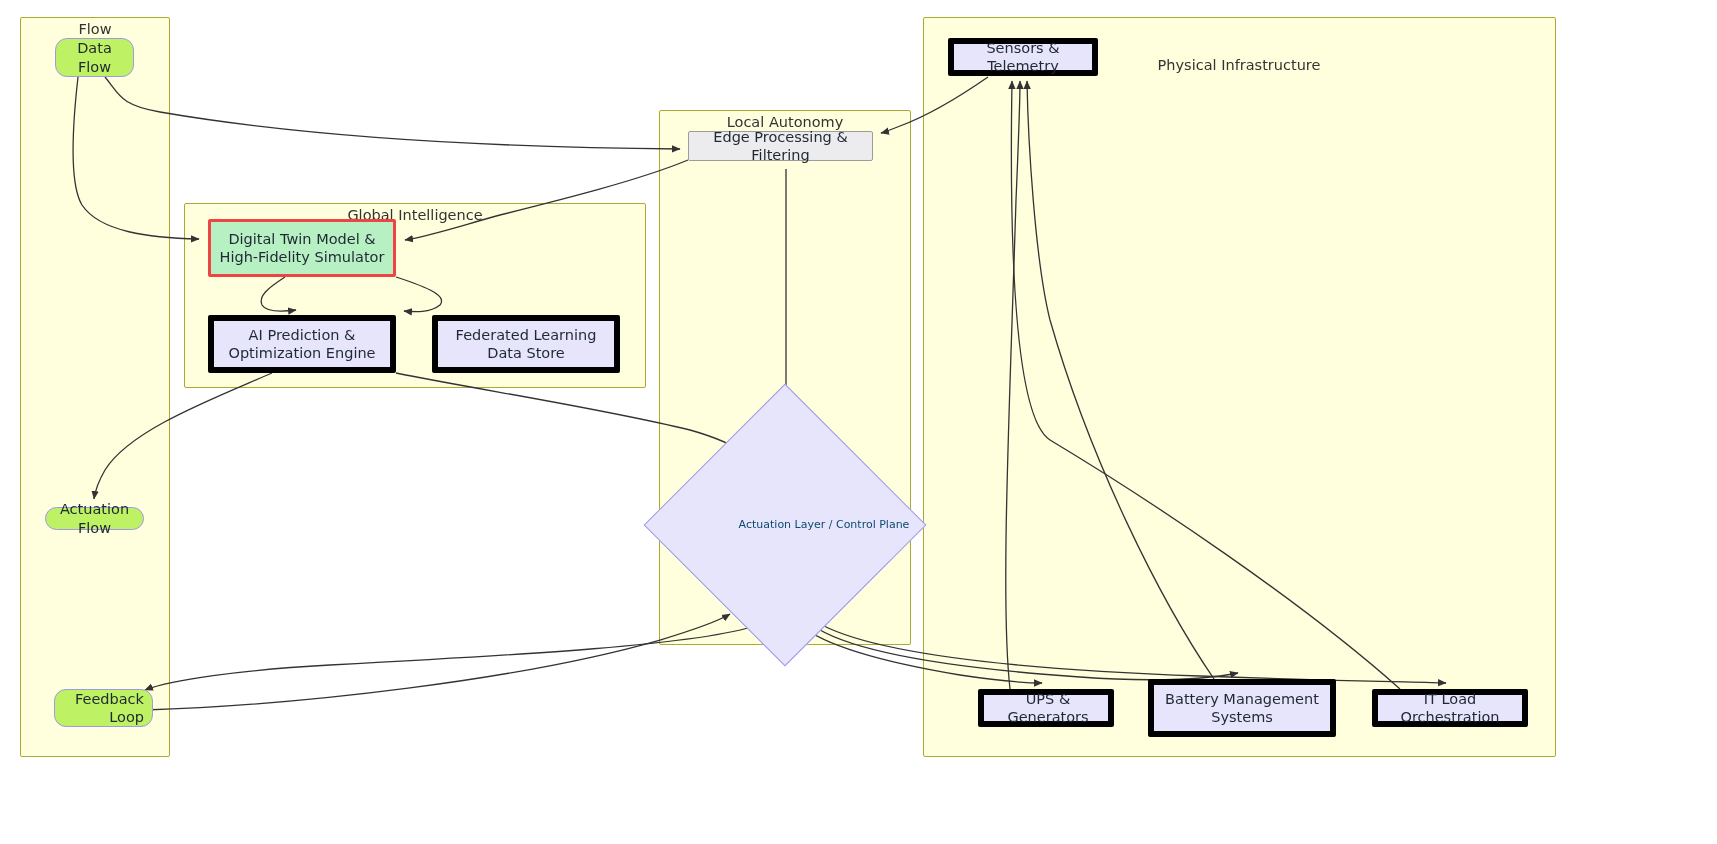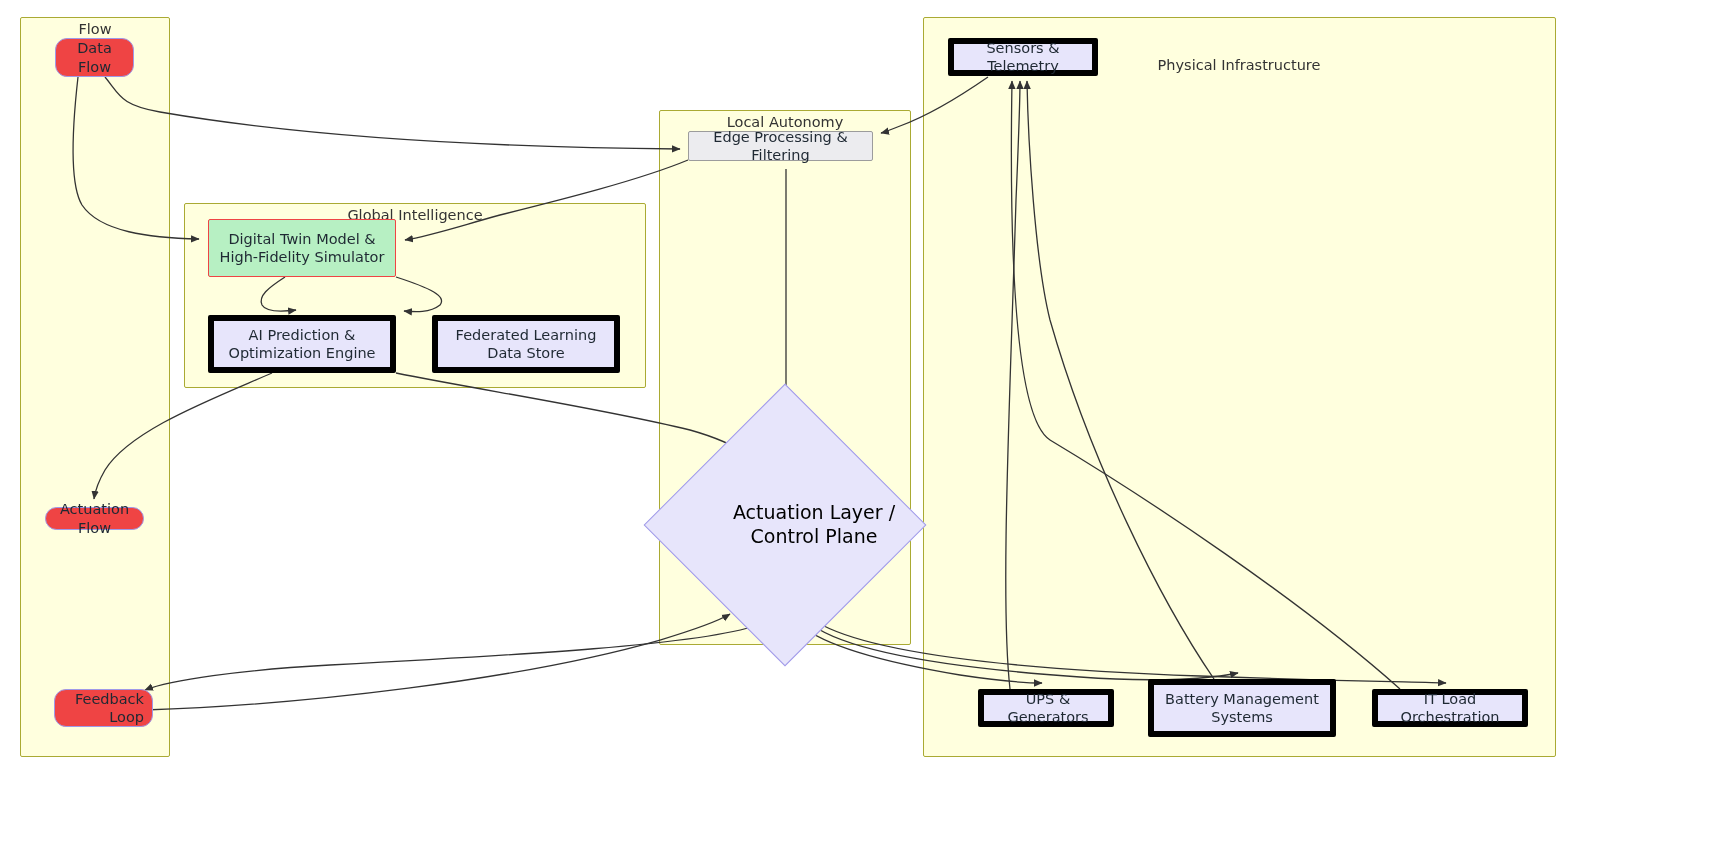--- a/index.html
+++ b/index.html
@@ -4,28 +4,28 @@
 <style>
   html,body{margin:0;padding:0;background:#ffffff;}
   body{font-family:"DejaVu Sans","Liberation Sans",sans-serif;}
   #canvas{position:relative;width:1717px;height:844px;background:#ffffff;overflow:hidden;}
   svg#wires{position:absolute;left:0;top:0;width:1717px;height:844px;pointer-events:none;}
   .cluster{position:absolute;background:#ffffde;border:1px solid #aaaa33;border-radius:2px;box-sizing:border-box;}
   .cluster-title{position:absolute;font-size:14.5px;color:#333333;white-space:nowrap;transform:translateX(-50%);}
   .node{position:absolute;box-sizing:border-box;display:flex;align-items:center;justify-content:center;text-align:center;
         font-size:14.5px;line-height:1.25;color:#1f2933;padding:4px 8px;}
   .node.rect{background:#e7e5fb;border:6px solid #000000;border-radius:2px;}
-  .node.round{background:#ef4444;border:1px solid #9f99e8;border-radius:12px;}
+  .node.round{background:#bef264;border:1px solid #9f99e8;border-radius:12px;}
   .node.gray{background:#ececef;border:1px solid #9c9c9c;border-radius:2px;}
-  .node.green{background:#b7f0c3;border:1px solid #ef4444;border-radius:2px;}
+  .node.green{background:#b7f0c3;border:3px solid #ef4444;border-radius:2px;}
   .diamond-wrap{position:absolute;}
   .diamond-shape{position:absolute;left:0;top:0;width:100%;height:100%;
         background:#e7e5fb;border:1px solid #9f99e8;transform:rotate(45deg);box-sizing:border-box;}
-  .diamond-label{position:absolute;left:1px;top:0;width:100%;height:100%;display:flex;
-        align-items:center;justify-content:center;text-align:center;font-size:19px;line-height:1.25;color:#000000;}
+  .diamond-label{position:absolute;left:11px;top:0;width:100%;height:100%;display:flex;
+        align-items:center;justify-content:center;text-align:center;font-size:11px;line-height:1.25;color:#0c4a6e;}
 </style>
 </head>
 <body>
 
 <div id="canvas">
 
   <div class="cluster" style="left:20px;top:17px;width:150px;height:740px;"></div>
   <div class="cluster-title" style="left:95px;top:21px;">Flow</div>
 
   <div class="cluster" style="left:659px;top:110px;width:252px;height:535px;"></div>

